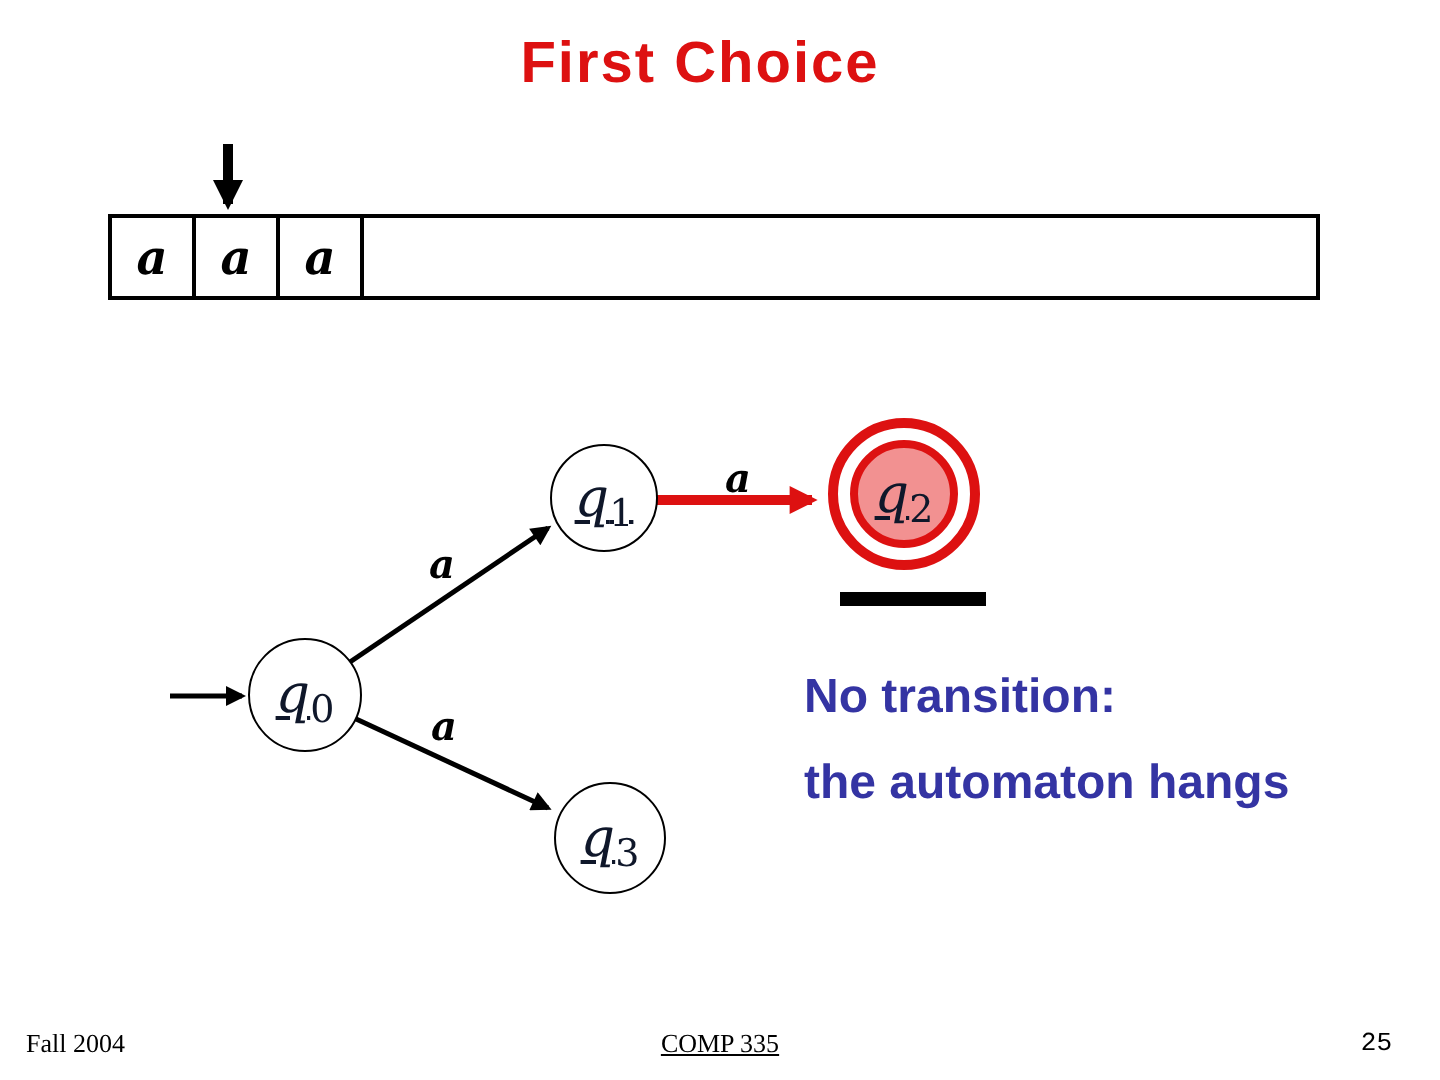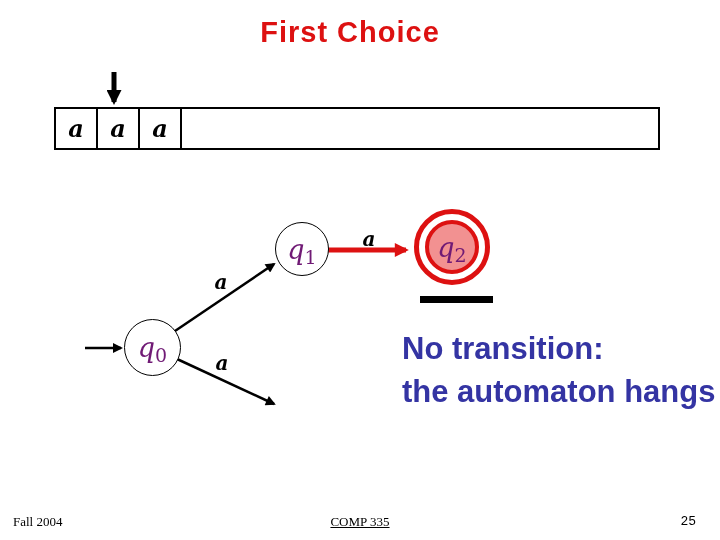--- a/index.html
+++ b/index.html
@@ -38,33 +38,33 @@
     position:absolute; left:414px; top:209px; width:66px; height:66px;
     border:5px solid #dd1111; border-radius:50%; background:#fff;
   }
   .accept-inner {
     position:absolute; left:6px; top:6px; width:46px; height:46px;
     border:4px solid #dd1111; border-radius:50%; background:#f29191;
     display:flex; align-items:center; justify-content:center;
   }
   .qlabel {
     font-family:"DejaVu Serif", serif; font-size:27px; font-style:italic;
-    color:#701a75; line-height:1; white-space:nowrap;
+    color:#0f172a; line-height:1; white-space:nowrap;text-decoration:underline;
   }
   .qlabel sub { font-style:normal; font-size:19px; line-height:0; vertical-align:-5px; }
   
   .tlabel {
     position:absolute; transform:translate(-50%,-50%);
     font-family:"DejaVu Serif", serif; font-style:italic; font-weight:bold;
     font-size:20px; color:#000;
   }
   .hang-bar { position:absolute; left:420px; top:296px; width:73px; height:7px; background:#000; }
   .note {
     position:absolute; left:402px; top:327px; color:#3434a3;
-    font-size:31px; font-weight:bold; line-height:43px; white-space:nowrap;
+    font-size:24px; font-weight:bold; line-height:43px; white-space:nowrap;
   }
   .footer {
     position:absolute; left:0; top:514px; width:720px; height:20px;
     font-family:"Liberation Serif", serif; font-size:13px; color:#000;
   }
   .footer .f-left   { position:absolute; left:13px;  top:0; }
   .footer .f-center { position:absolute; left:0; width:720px; text-align:center; top:0;text-decoration:underline; }
   .footer .f-right  { position:absolute; right:24px; top:0;font-family:Liberation Mono, monospace; }
 </style>
 </head>
@@ -107,20 +107,23 @@
   <div class="state q1">
     <span class="qlabel"><span>q</span><sub>1</sub></span>
   </div>
 
   <div class="accept-outer">
     <div class="accept-inner">
       <span class="qlabel"><span>q</span><sub>2</sub></span>
     </div>
   </div>
 
+  <div class="state q3">
+    <span class="qlabel"><span>q</span><sub>3</sub></span>
+  </div>
 
   <div class="tlabel" style="left:221px; top:282px;">a</div>
   <div class="tlabel" style="left:222px; top:363px;">a</div>
   <div class="tlabel" style="left:369px; top:239px;">a</div>
 
   <div class="hang-bar"></div>
 
   <div class="note">
     <div>No transition:</div>
     <div>the automaton hangs</div>

